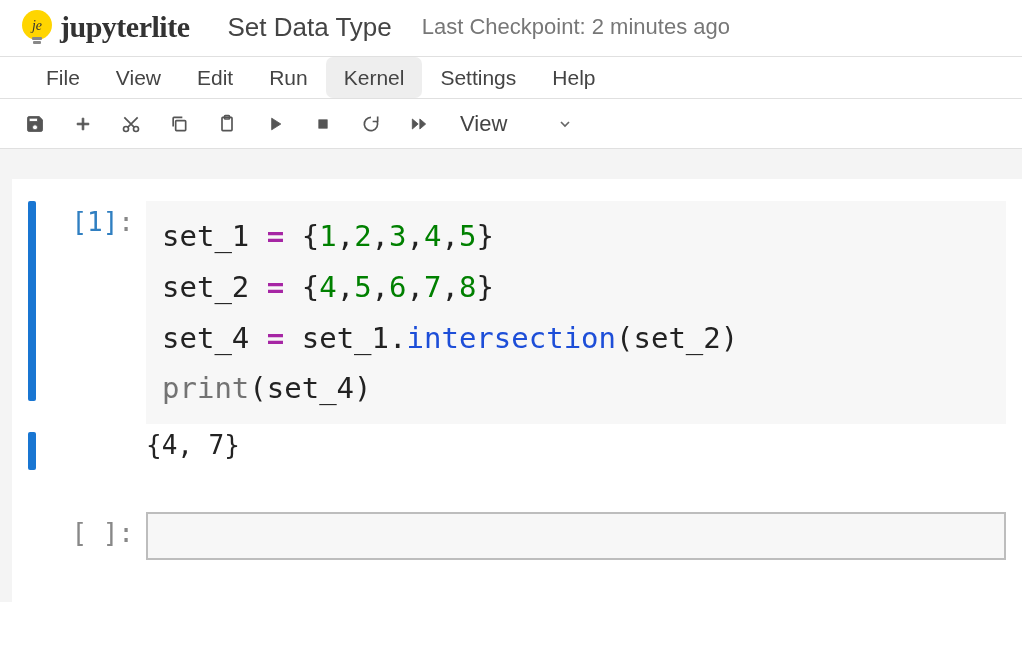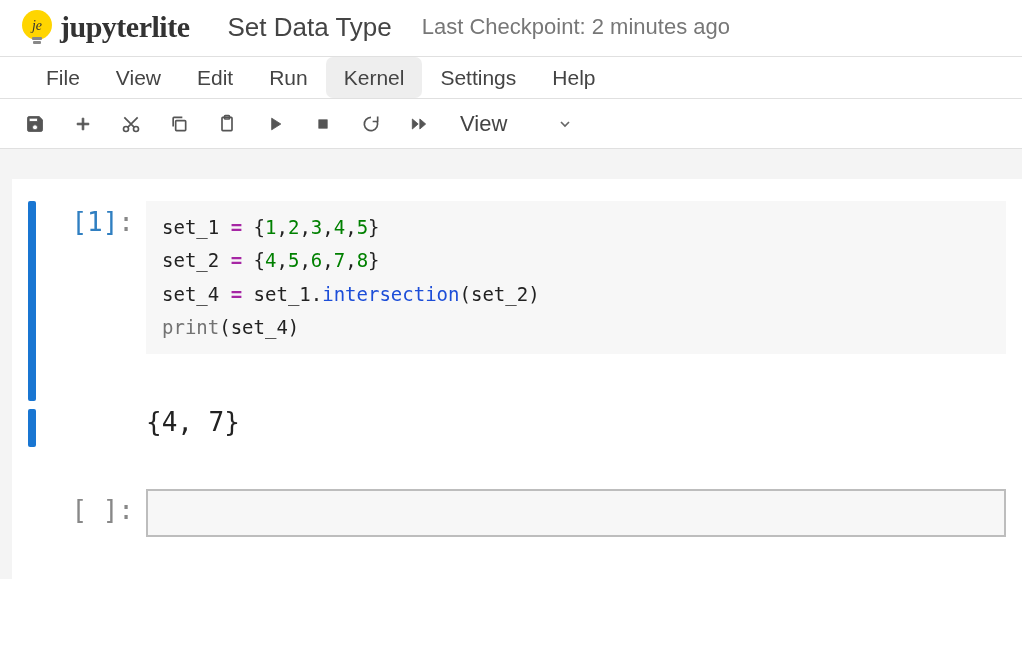--- a/index.html
+++ b/index.html
@@ -27,21 +27,21 @@
     
     .cell-row { display: flex; align-items: flex-start; margin-bottom: 2px; }
     .run-indicator { width: 8px; background: #1976d2; border-radius: 2px; margin-left: 16px; }
     .run-indicator.tall { height: 200px; }
     .run-indicator.short { height: 38px; margin-top: 6px; }
     .run-indicator.empty { background: transparent; }
     
     .prompt-col { width: 110px; text-align: right; padding-right: 12px; font-family: "Consolas", "Menlo", monospace; font-size: 26px; color: #888; padding-top: 6px; }
     .prompt-col .exec-num { color: #307fc1; }
     
-    .code-area { flex: 1; background: #f7f7f7; padding: 10px 16px; font-family: "Consolas", "Menlo", monospace; font-size: 19px; line-height: 1.75; border-left: 0; margin-right: 16px; }
+    .code-area { flex: 1; background: #f7f7f7; padding: 10px 16px; font-family: "Consolas", "Menlo", monospace; font-size: 29px; line-height: 1.75; border-left: 0; margin-right: 16px; }
     .code-area.active-empty { border: 2px solid #bdbdbd; background: #f7f7f7; min-height: 48px; }
     
     .output-area { flex: 1; padding: 4px 16px 8px 0; font-family: "Consolas", "Menlo", monospace; font-size: 26px; color: #222; }
     
     .cm-var { color: #222; }
     .cm-op { color: #a626a4; font-weight: 600; }
     .cm-brace { color: #222; }
     .cm-num { color: #008000; }
     .cm-method { color: #1d4ed8; }
     .cm-builtin { color: #737373; }

